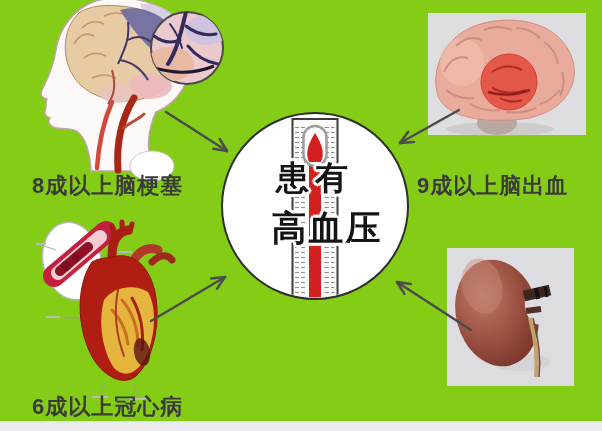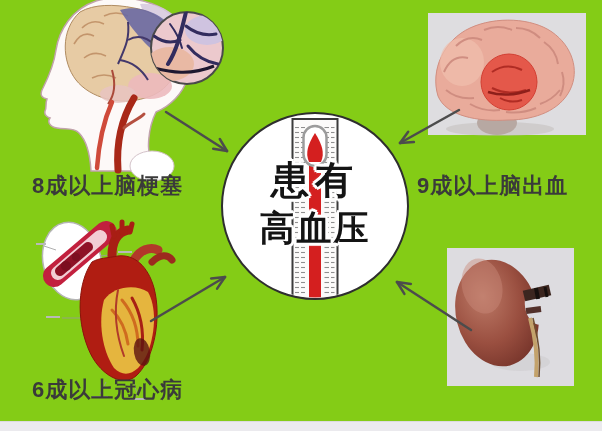--- a/index.html
+++ b/index.html
@@ -14,22 +14,22 @@
     letter-spacing:1px; white-space:nowrap;
   }
   .center-text {
     position:absolute; left:315px; transform:translateX(-50%);
     font-weight:800; color:#141414; white-space:nowrap; line-height:1;
     text-shadow:
       -2px -2px 0 #fff, 2px -2px 0 #fff, -2px 2px 0 #fff, 2px 2px 0 #fff,
       0 -3px 0 #fff, 0 3px 0 #fff, -3px 0 0 #fff, 3px 0 0 #fff,
       0 0 4px #fff;
   }
-  .center-line1 { top:161px; font-size:38px; letter-spacing:6px; }
-  .center-line2 { top:210px; font-size:35px; letter-spacing:2px; }
+  .center-line1 { top:161px; font-size:33px; letter-spacing:6px; }
+  .center-line2 { top:210px; font-size:35px; letter-spacing:2px;margin-left:12px; }
   .bottom-strip {
     position:absolute; left:0; top:421px; width:602px; height:10px;
     background:#ebeaee; border-top:1px solid #dcdbdf;
   }
 </style>
 </head>
 <body>
 
 <div class="stage">
 
@@ -220,21 +220,21 @@
         <rect x="303.5" y="126" width="23" height="40" rx="11.5" fill="#ffffff" stroke="#9c9c9c" stroke-width="2.5"></rect>
         <path d="M 315,133 C 308,144 305,153 309,162 L 321,162 C 325,153 322,144 315,133 Z" fill="#d41f1f"></path>
       </g>
     </g>
   </svg>
 
   <div class="corner-label" style="left:32px; top:171px;">8成以上脑梗塞</div>
 
   <div class="corner-label" style="left:417px; top:171px;text-align:right;">9成以上脑出血</div>
 
-  <div class="corner-label" style="left:32px; top:375px;">6成以上冠心病</div>
+  <div class="corner-label" style="left:32px; top:392px;">6成以上冠心病</div>
 
 
   <div class="center-text center-line1">患有</div>
 
   <div class="center-text center-line2">高血压</div>
 
   <div class="bottom-strip"></div>
 </div>
 
 </body></html>

